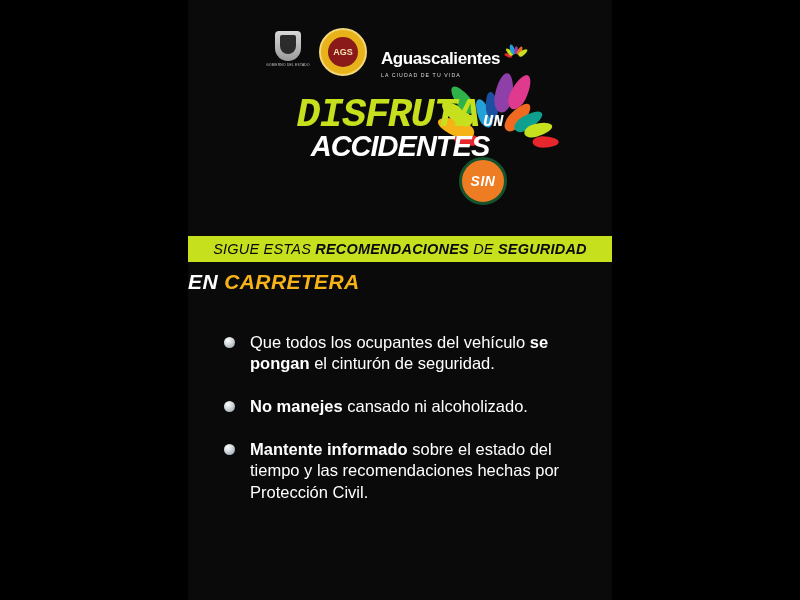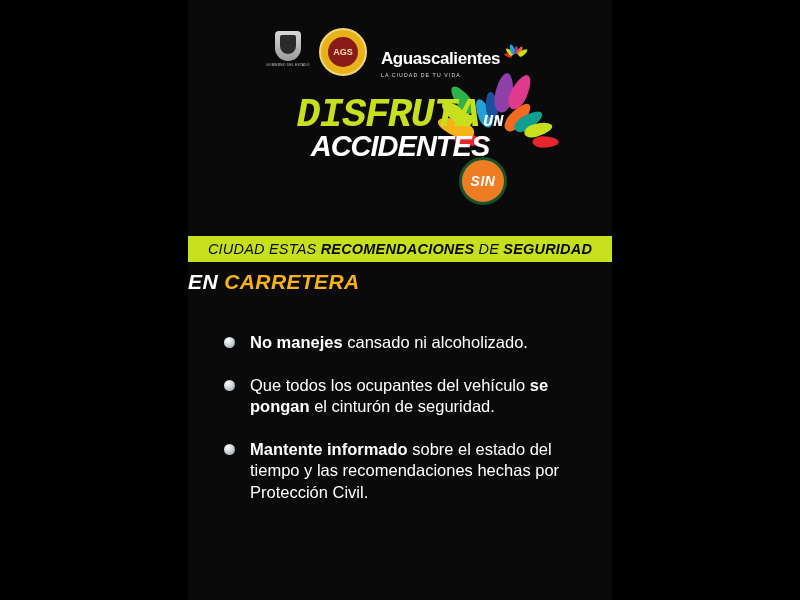--- a/index.html
+++ b/index.html
@@ -341,36 +341,36 @@
       <div class="line-disfruta">
         <span>DISFRUTA</span><span class="small-un">UN</span>
       </div>
       <div class="line-accidentes">ACCIDENTES</div>
     </div>
 
     <div class="sin-badge">SIN</div>
 
     <div class="green-band">
       <span>
-        <span class="n">CIUDAD ESTAS </span><span class="b">RECOMENDACIONES</span><span class="n"> DE </span><span class="b">SEGURIDAD</span>
+        <span class="n">SIGUE ESTAS </span><span class="b">RECOMENDACIONES</span><span class="n"> DE </span><span class="b">SEGURIDAD</span>
       </span>
     </div>
 
     <div class="carretera-line">
       <span class="en">EN </span><span class="word">CARRETERA</span>
     </div>
 
     <div class="bullets">
       <div class="bullet">
         <span class="dot"></span>
-        <span></span><b>No manejes</b><span> cansado ni alcoholizado.</span>
+        <span>Que todos los ocupantes del vehículo </span><b>se pongan</b><span> el cinturón de seguridad.</span>
       </div>
       <div class="bullet">
         <span class="dot"></span>
-        <span>Que todos los ocupantes del vehículo </span><b>se pongan</b><span> el cinturón de seguridad.</span>
+        <span></span><b>No manejes</b><span> cansado ni alcoholizado.</span>
       </div>
       <div class="bullet">
         <span class="dot"></span>
         <span></span><b>Mantente informado</b><span> sobre el estado del tiempo y las recomendaciones hechas por Protección Civil.</span>
       </div>
     </div>
 
   </div>
 </div>
 

